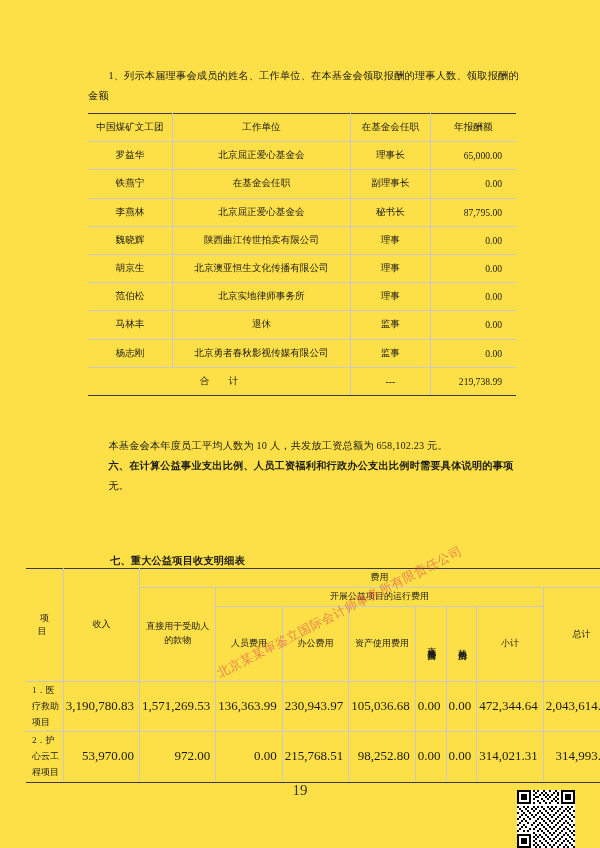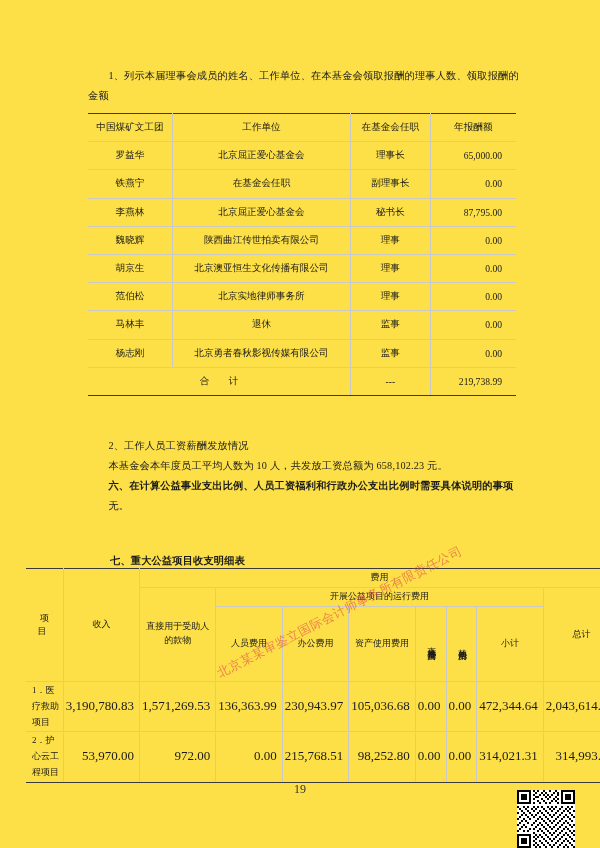--- a/index.html
+++ b/index.html
@@ -147,21 +147,21 @@
     font-family: "Liberation Serif", serif;
     pointer-events: none;
   }
 
   
   .page-number {
     position: absolute;
     left: 0; top: 782px;
     width: 600px;
     text-align: center;
-    font-size: 12px;
+    font-size: 15px;
     color: #333;
   }
   .qr {
     position: absolute;
     left: 517px; top: 790px;
     width: 58px; height: 58px;
   }
   .qr svg { display: block; }
 </style>
 </head>
@@ -234,21 +234,20 @@
 
         <tr>
           <td class="total-label" colspan="2">合　计</td>
           <td class="c-post">---</td>
           <td class="c-pay">219,738.99</td>
         </tr>
       </tbody>
     </table>
 
     <div class="sec-2">
-      <div class="para para-indent">2、工作人员工资薪酬发放情况</div>
       <div class="para para-indent">本基金会本年度员工平均人数为 10 人，共发放工资总额为 658,102.23 元。</div>
       <div class="para para-indent bold">六、在计算公益事业支出比例、人员工资福利和行政办公支出比例时需要具体说明的事项</div>
       <div class="para para-indent">无。</div>
     </div>
 
     <div class="sec-7">
       <div class="para bold">七、重大公益项目收支明细表</div>
     </div>
 
     <table class="t2">

